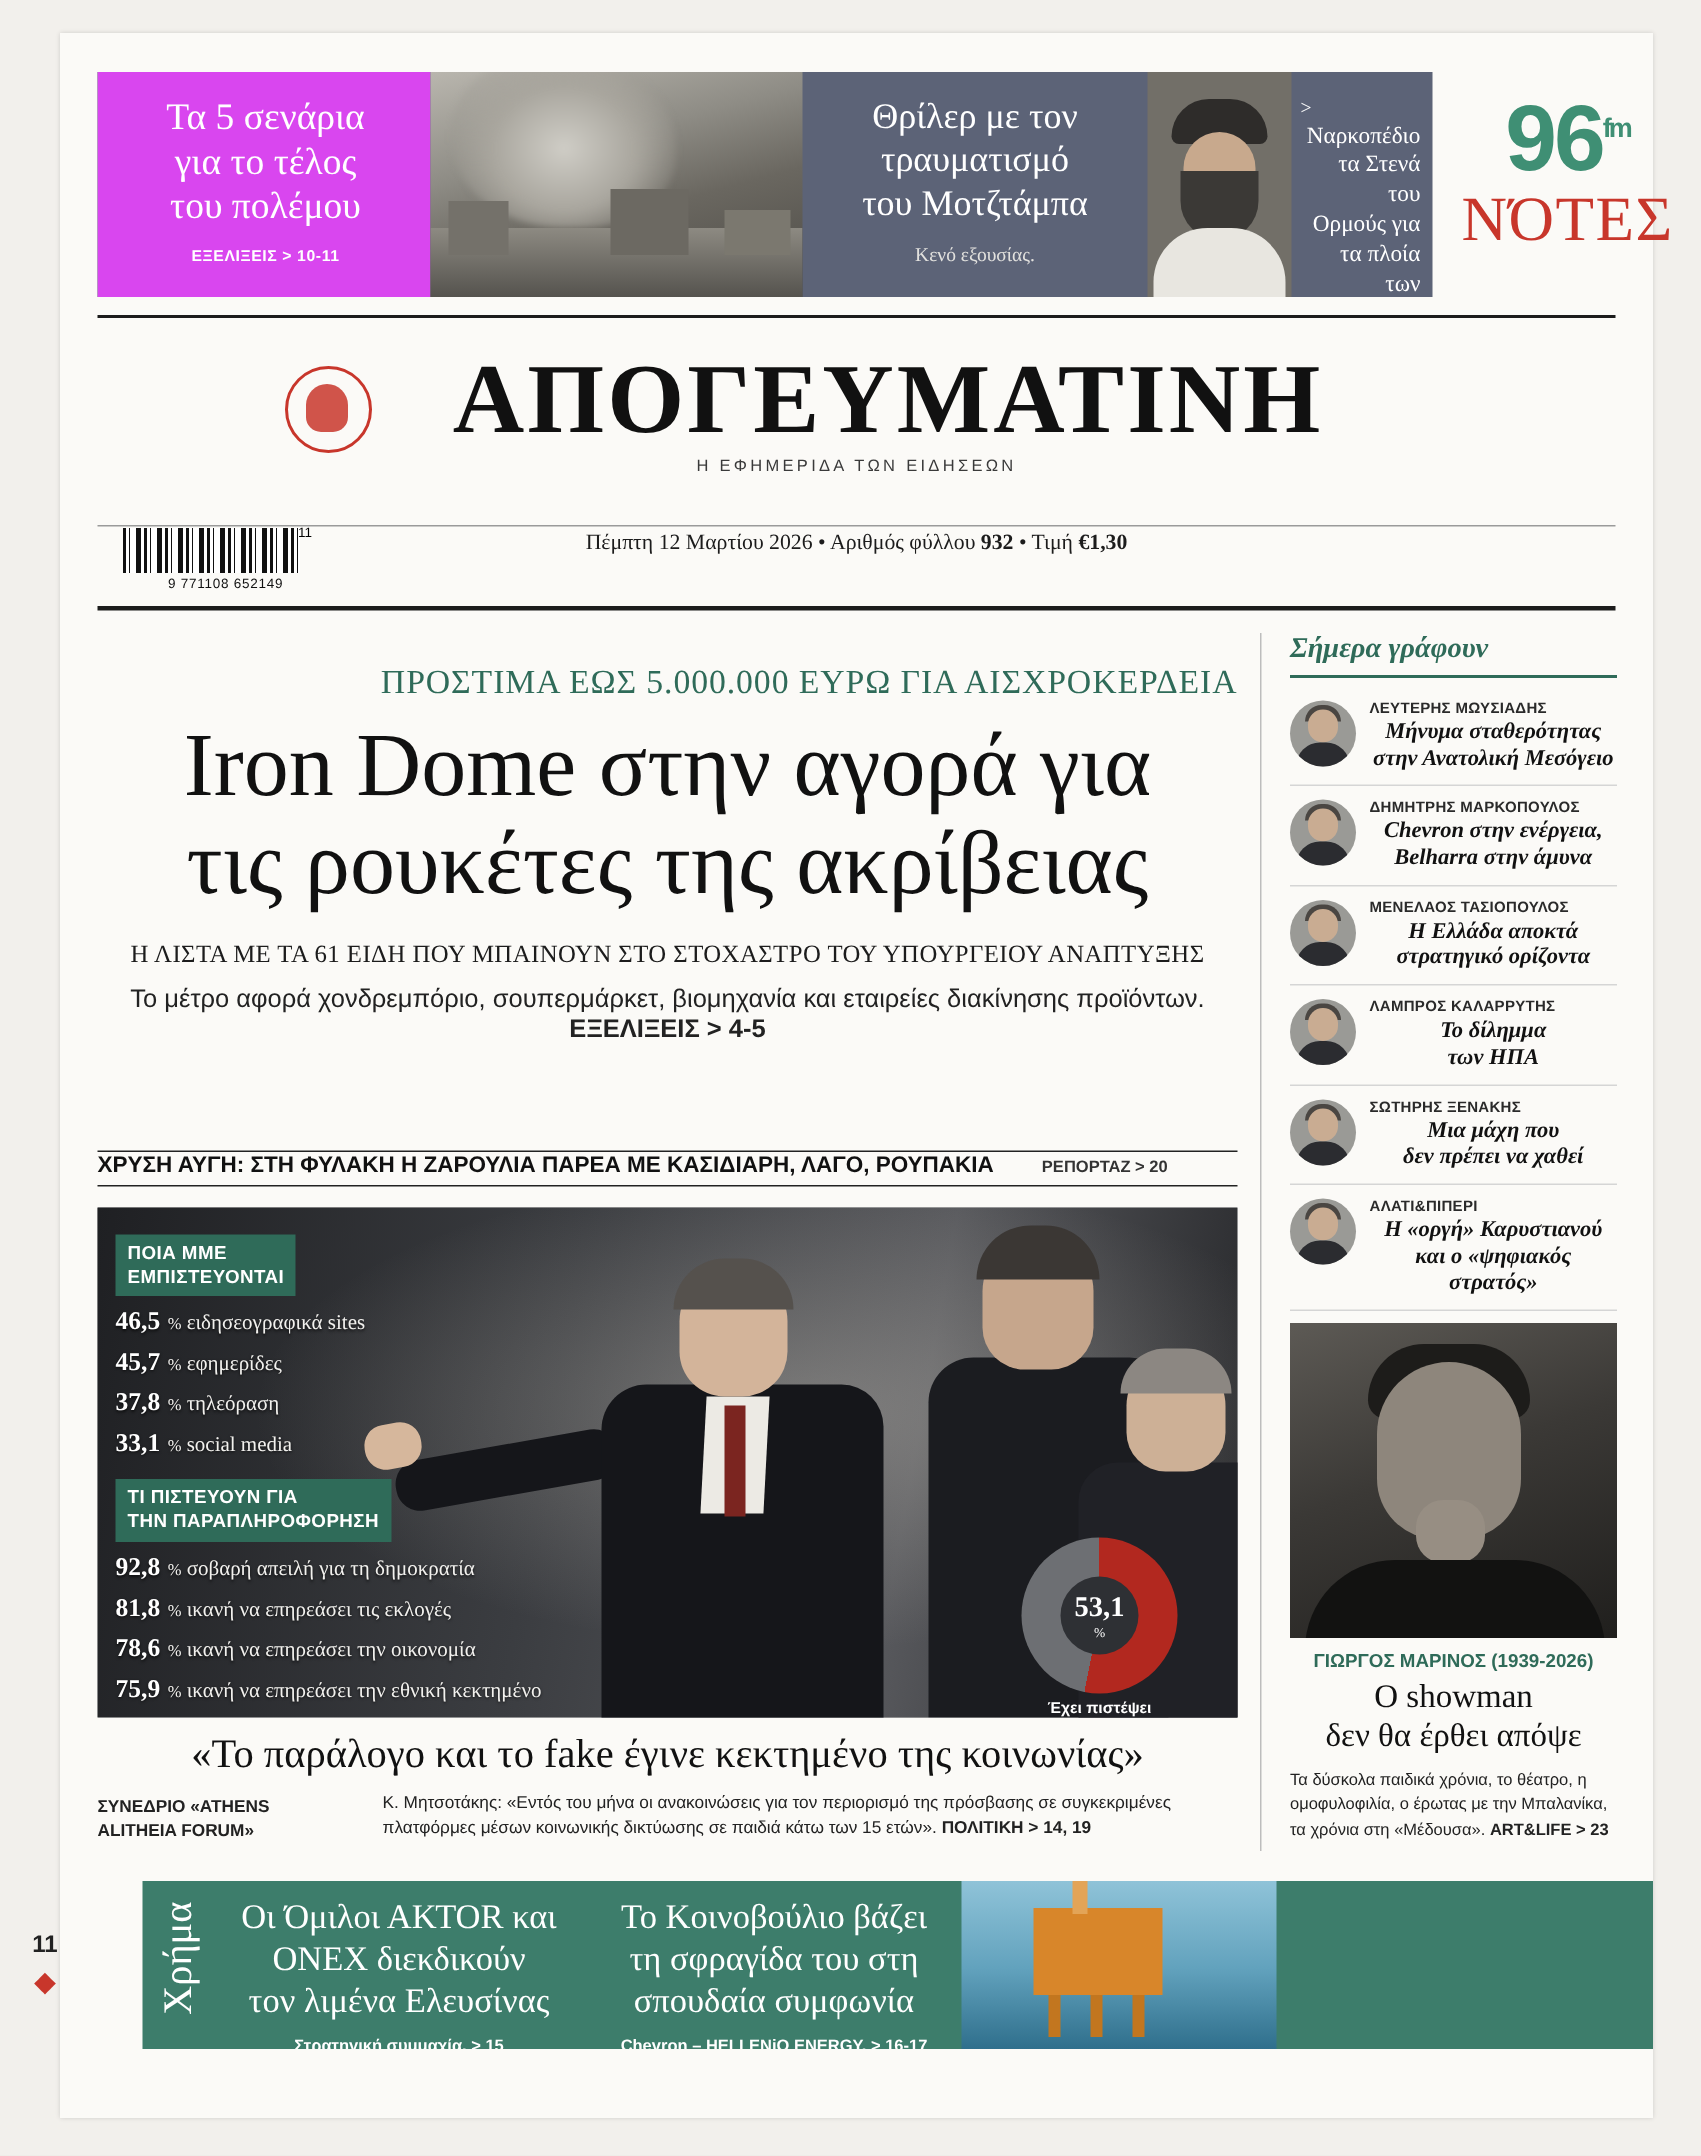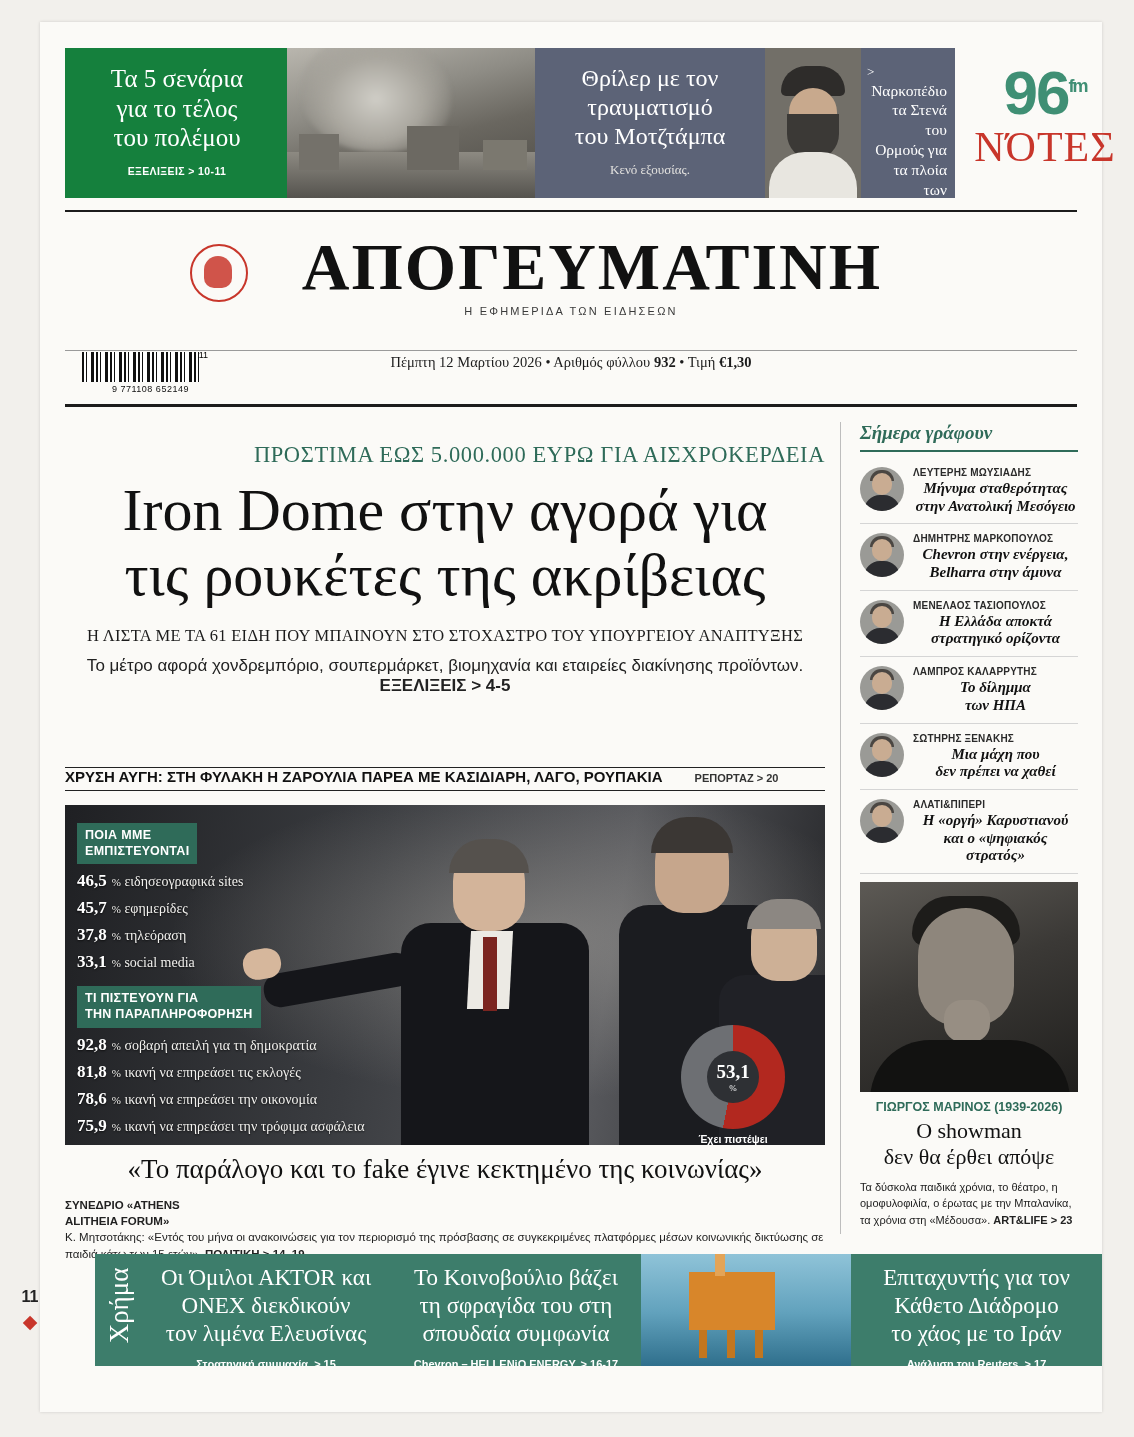--- a/index.html
+++ b/index.html
@@ -32,21 +32,21 @@
     top: 26px;
     width: 890px;
     height: 150px;
     background: #5c6377;
     overflow: hidden;
   }
   .promo-col1 {
     position: absolute;
     left: 0; top: 0;
     width: 222px; height: 150px;
-    background: #15803d;
+    background: #d946ef;
     color: #fff;
     box-sizing: border-box;
     padding: 16px 10px 4px 12px;
     text-align: center;
   }
   .promo-col1 .l {
     font-size: 25px;
     line-height: 1.18;
     color: #ffffff;
   }
@@ -412,21 +412,20 @@
   .quote {
     position: absolute; left: 25px; top: 1132px; width: 760px;
     text-align: center;
     font-family: "Liberation Serif", serif;
     font-size: 27px;
     color: #111;
   }
   .caption-block {
     position: absolute; left: 25px; top: 1172px; width: 760px;
     display: flex;
-    flex-direction: column;
   }
   .caption-block .left {
     width: 190px;
     font-family: "Liberation Sans", sans-serif;
     font-size: 11.5px;
     font-weight: bold;
     color: #222;
     line-height: 1.35;
     padding-top: 4px;
   }
@@ -766,21 +765,21 @@
           <div class="row">
             <span class="pct">81,8</span><span class="pcts">%</span>
             <span>ικανή να επηρεάσει τις εκλογές</span>
           </div>
           <div class="row">
             <span class="pct">78,6</span><span class="pcts">%</span>
             <span>ικανή να επηρεάσει την οικονομία</span>
           </div>
           <div class="row">
             <span class="pct">75,9</span><span class="pcts">%</span>
-            <span>ικανή να επηρεάσει την τρόφιμα ασφάλεια</span>
+            <span>ικανή να επηρεάσει την εθνική κεκτημένο</span>
           </div>
         </div>
       </div>
 
       <div class="donut">
         <div class="ring"></div>
         <div class="val">
           <span>53,1</span>
           <small>%</small>
         </div>
@@ -934,28 +933,20 @@
         </div>
         <div class="s">Chevron – HELLENiQ ENERGY. &gt; 16-17</div>
       </div>
       <div class="brig">
         <div class="leg1"></div>
         <div class="leg2"></div>
         <div class="leg3"></div>
         <div class="rig"></div>
         <div class="tower"></div>
       </div>
-      <div class="bcell bcell3">
-        <div class="t">
-          <div>Επιταχυντής για τον</div>
-          <div>Κάθετο Διάδρομο</div>
-          <div>το χάος με το Ιράν</div>
-        </div>
-        <div class="s">Ανάλυση του Reuters. &gt; 17</div>
-      </div>
     </div>
   </div>
 
   <div class="page-num">
     <div class="n">11</div>
     <div class="d">◆</div>
   </div>
 </div>
 
 </body></html>

